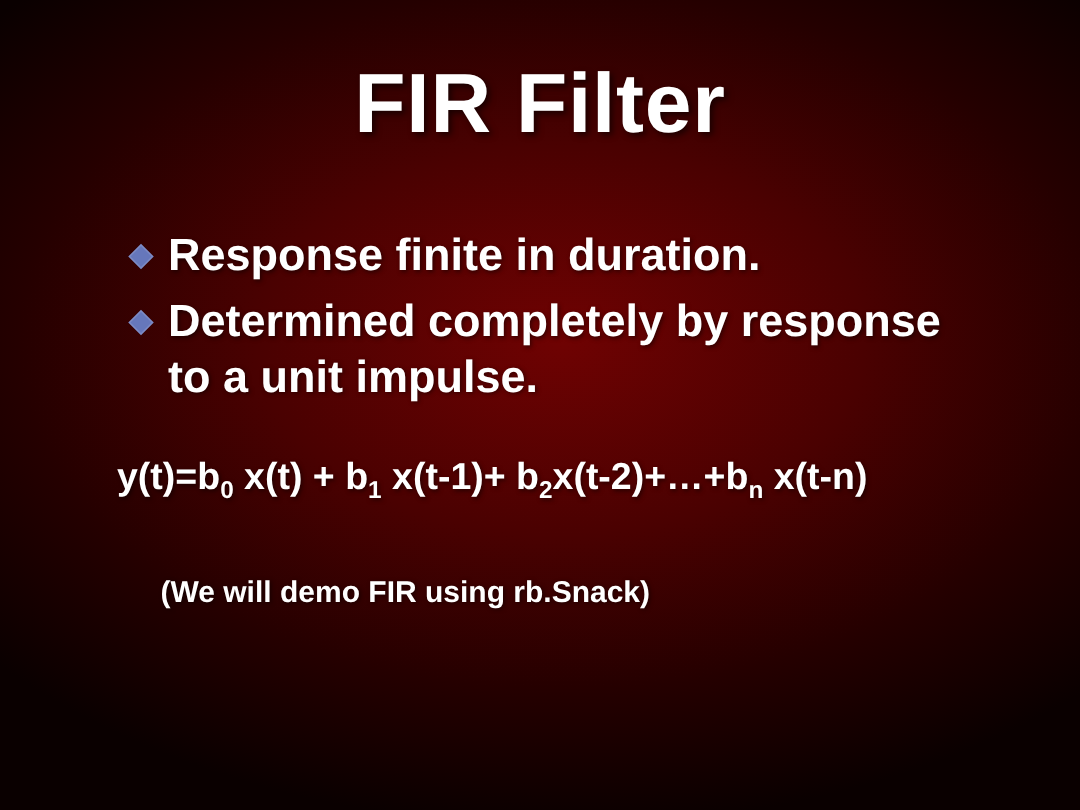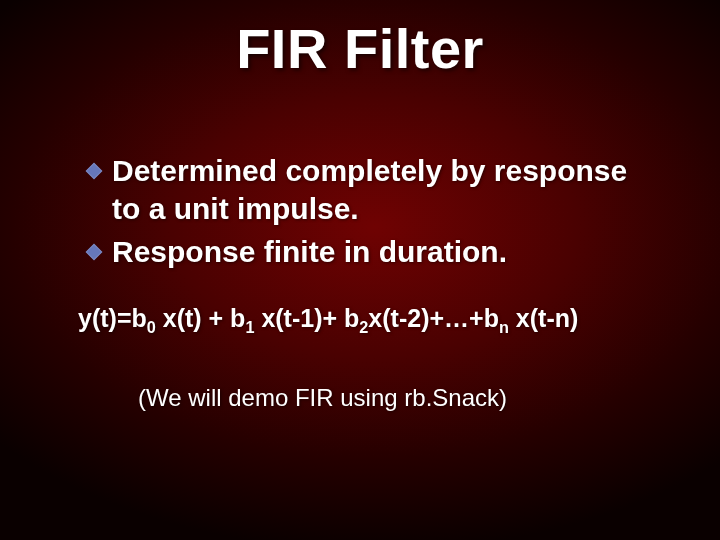--- a/index.html
+++ b/index.html
@@ -15,21 +15,21 @@
     color: #ffffff;
   }
   .slide {
     width: 720px;
     height: 540px;
     position: relative;
     box-sizing: border-box;
   }
   .title {
     position: absolute;
-    top: 16px;
+    top: 36px;
     left: 0;
     width: 100%;
     text-align: center;
     font-weight: 700;
     font-size: 56px;
     letter-spacing: 0.5px;
     text-shadow: 2px 2px 4px rgba(0,0,0,0.6);
   }
   .body {
     position: absolute;
@@ -69,43 +69,43 @@
     text-shadow: 1px 1px 3px rgba(0,0,0,0.5);
   }
   .equation sub {
     font-size: 0.65em;
     vertical-align: sub;
     font-weight: 700;
   }
   .note {
     position: absolute;
     top: 384px;
-    left: 138px;
-    font-weight: 400;
-    font-size: 24px;
+    left: 107px;
+    font-weight: 700;
+    font-size: 20px;
     text-shadow: 1px 1px 3px rgba(0,0,0,0.5);
   }
 </style>
 </head>
 <body>
 
 <div class="slide">
 
   <div class="title">FIR Filter</div>
 
   <div class="body">
 
     <div class="bullet-row">
       <span class="bullet-marker"></span>
-      <span class="bullet-text">Determined completely by response to a unit impulse.</span>
+      <span class="bullet-text">Response finite in duration.</span>
     </div>
 
     <div class="bullet-row">
       <span class="bullet-marker"></span>
-      <span class="bullet-text">Response finite in duration.</span>
+      <span class="bullet-text">Determined completely by response to a unit impulse.</span>
     </div>
 
   </div>
 
   <div class="equation" id="equation">y(t)=b<sub>0</sub> x(t) + b<sub>1</sub> x(t-1)+ b<sub>2</sub>x(t-2)+…+b<sub>n</sub> x(t-n)</div>
 
   <div class="note">(We will demo FIR using rb.Snack)</div>
 
 </div>
 

